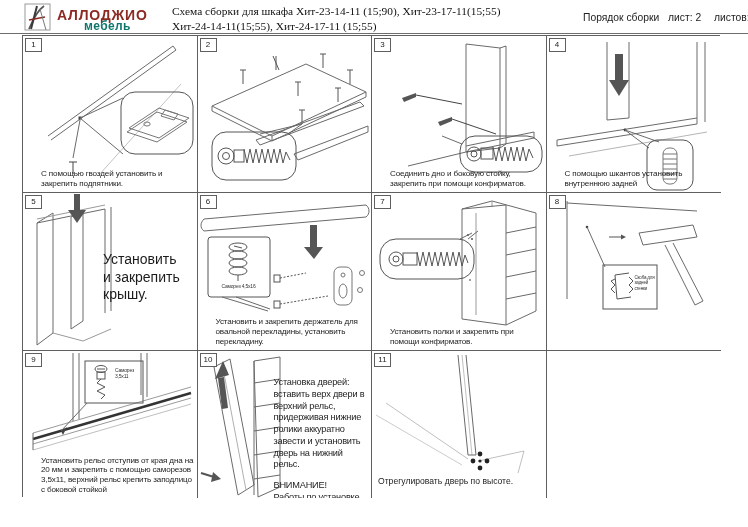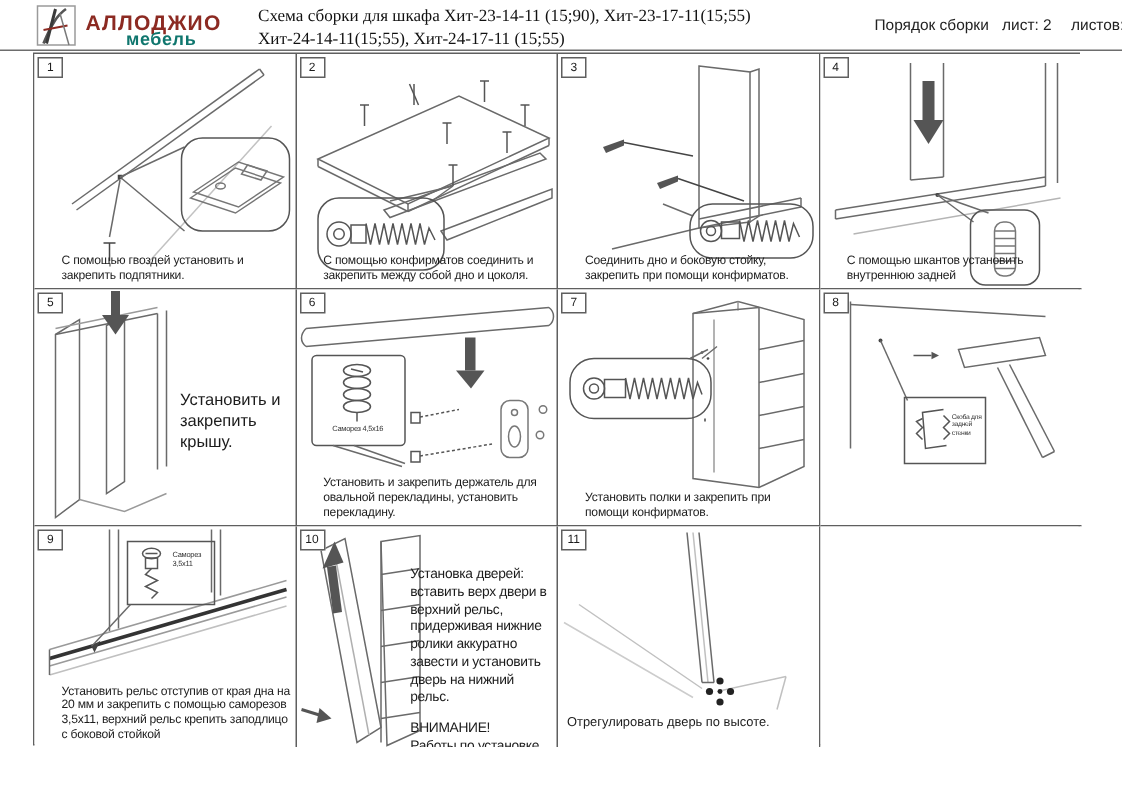--- a/index.html
+++ b/index.html
@@ -23,21 +23,21 @@
         box-sizing:border-box;background:#fff;overflow:hidden;}
   .cell:nth-child(4n){border-right:none;}
   .cell:nth-child(n+9){border-bottom:none;}
   .num{position:absolute;top:2px;left:2px;min-width:11px;height:12px;padding:0 2px;
        border:1px solid #5f5f5f;font-size:8px;line-height:12px;text-align:center;
        background:#fff;z-index:3;}
   .cap{position:absolute;left:4px;right:2px;bottom:3px;font-size:8.1px;line-height:1.22;
        letter-spacing:-.15px;color:#1c1c1c;z-index:2;margin-left:14px;}
   .draw{position:absolute;left:0;top:0;z-index:1;}
   .tiny{position:absolute;z-index:2;font-size:5px;line-height:1.2;color:#333;letter-spacing:-.2px;}
-  .cap5{position:absolute;left:97px;top:58px;width:78px;font-size:11px;line-height:1.25;z-index:2;margin-top:10px;}
+  .cap5{position:absolute;left:80px;top:58px;width:78px;font-size:14px;line-height:1.25;z-index:2;}
   .cap11{position:absolute;left:6px;bottom:12px;right:4px;font-size:8.6px;z-index:2;}
   .doors-text{position:absolute;left:76px;top:26px;width:96px;font-size:9.2px;
               line-height:1.28;letter-spacing:-.2px;z-index:2;}
   .doors-text .warn{margin-top:9px;}
 </style>
 </head>
 <body>
 
 <div class="logo-box">
   <svg width="28" height="29" viewBox="0 0 28 29">
@@ -119,21 +119,20 @@
       <line x1="104" y1="88" x2="62" y2="98"></line>
       <line x1="104" y1="88" x2="90" y2="98"></line>
       <rect x="14" y="96" width="84" height="48" rx="14" stroke="#555"></rect>
       <g stroke="#555">
         <circle cx="28" cy="120" r="8"></circle>
           <circle cx="28" cy="120" r="3.5"></circle>
         <rect x="36" y="114" width="10" height="12"></rect>
         <polyline points="46,113 49,127 52,113 55,127 58,113 61,127 64,113 67,127 70,113 73,127 76,113 79,127 82,113 85,127 88,116 92,124"></polyline>
       </g>
     </svg>
-    <div class="cap">С помощью конфирматов соединить и закрепить между собой дно и цоколя.</div>
   </div>
 
   <div class="cell">
     <div class="num">3</div>
     <svg class="draw" width="174" height="156" viewBox="0 0 174 156" fill="none" stroke="#6a6a6a" stroke-width="1">
       <polygon points="94,8 128,12 128,112 94,116"></polygon>
       <polyline points="128,12 134,10 134,108 128,112"></polyline>
       <polyline points="36,130 94,116"></polyline>
       <line x1="94" y1="110" x2="162" y2="96"></line>
       <line x1="94" y1="116" x2="162" y2="102"></line>

